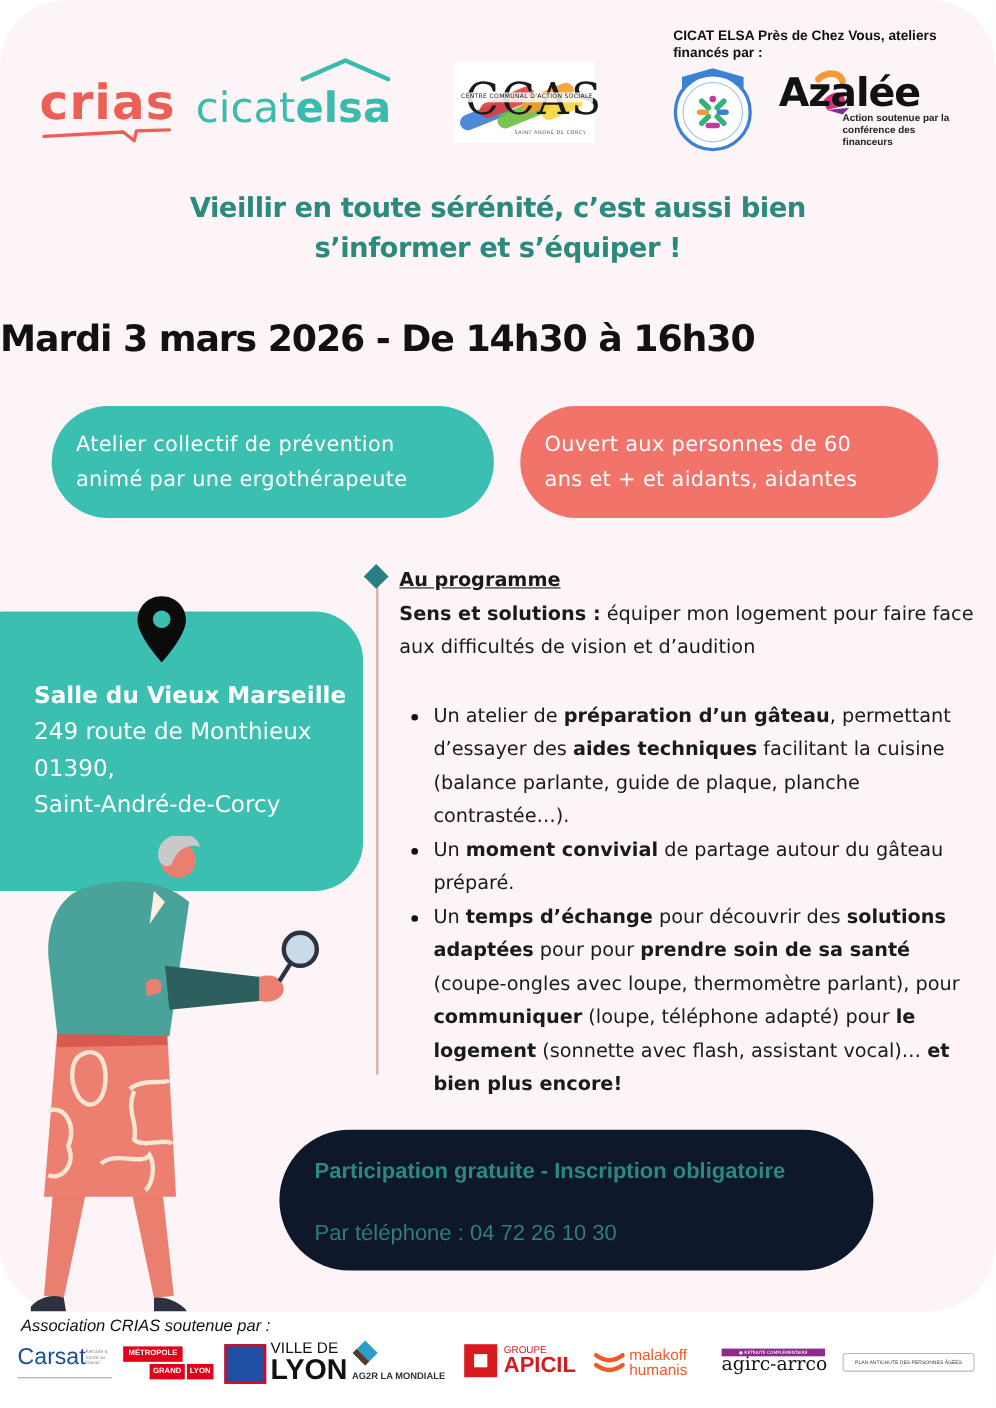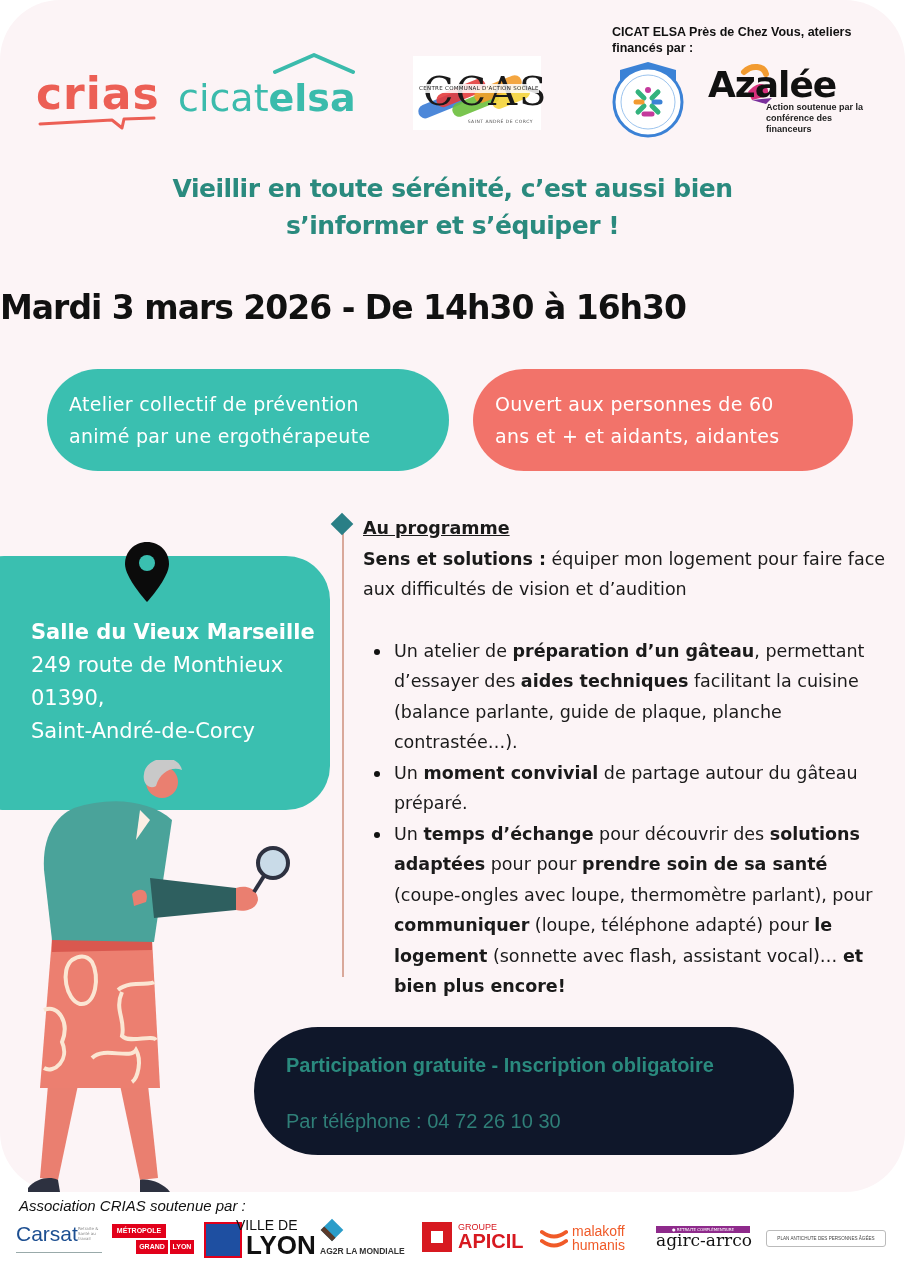--- a/index.html
+++ b/index.html
@@ -216,21 +216,21 @@
   </div>
 
   <div class="sp" style="left:98px;top:6px;width:82px;height:30px;">
     <div style="position:absolute;left:0;top:0;width:54px;height:14px;background:#e2001a;color:#fff;font-family:'Liberation Sans',sans-serif;font-weight:bold;font-size:7px;line-height:14px;text-align:center;">MÉTROPOLE</div>
     <div style="position:absolute;left:24px;top:16px;width:32px;height:14px;background:#e2001a;color:#fff;font-family:'Liberation Sans',sans-serif;font-weight:bold;font-size:7px;line-height:14px;text-align:center;">GRAND</div>
     <div style="position:absolute;left:58px;top:16px;width:24px;height:14px;background:#e2001a;color:#fff;font-family:'Liberation Sans',sans-serif;font-weight:bold;font-size:7px;line-height:14px;text-align:center;">LYON</div>
   </div>
 
   <div class="sp" style="left:190px;top:0;width:108px;height:44px;">
     <div style="position:absolute;left:0;top:4px;width:38px;height:36px;background:#1e4fa1;border:2px solid #e2001a;"></div>
-    <div style="position:absolute;left:32px;top:0;font-family:'Liberation Sans',sans-serif;font-size:14px;color:#111;line-height:14px;">VILLE DE</div>
+    <div style="position:absolute;left:42px;top:0;font-family:'Liberation Sans',sans-serif;font-size:14px;color:#111;line-height:14px;">VILLE DE</div>
     <div style="position:absolute;left:42px;top:12px;font-family:'Liberation Sans',sans-serif;font-weight:bold;font-size:26px;color:#111;line-height:30px;">LYON</div>
   </div>
 
   <div class="sp" style="left:306px;top:2px;width:96px;height:40px;">
     <div style="position:absolute;left:4px;top:2px;width:16px;height:16px;background:#2b9dc9;transform:rotate(45deg);border-bottom:5px solid #5a3a2a;"></div>
     <div style="position:absolute;left:0;top:26px;font-family:'Liberation Sans',sans-serif;font-size:8.5px;color:#333;font-weight:bold;white-space:nowrap;">AG2R LA MONDIALE</div>
   </div>
 
   <div class="sp" style="left:408px;top:4px;width:110px;height:34px;">
     <div style="position:absolute;left:0;top:0;width:30px;height:30px;background:#d71920;">

